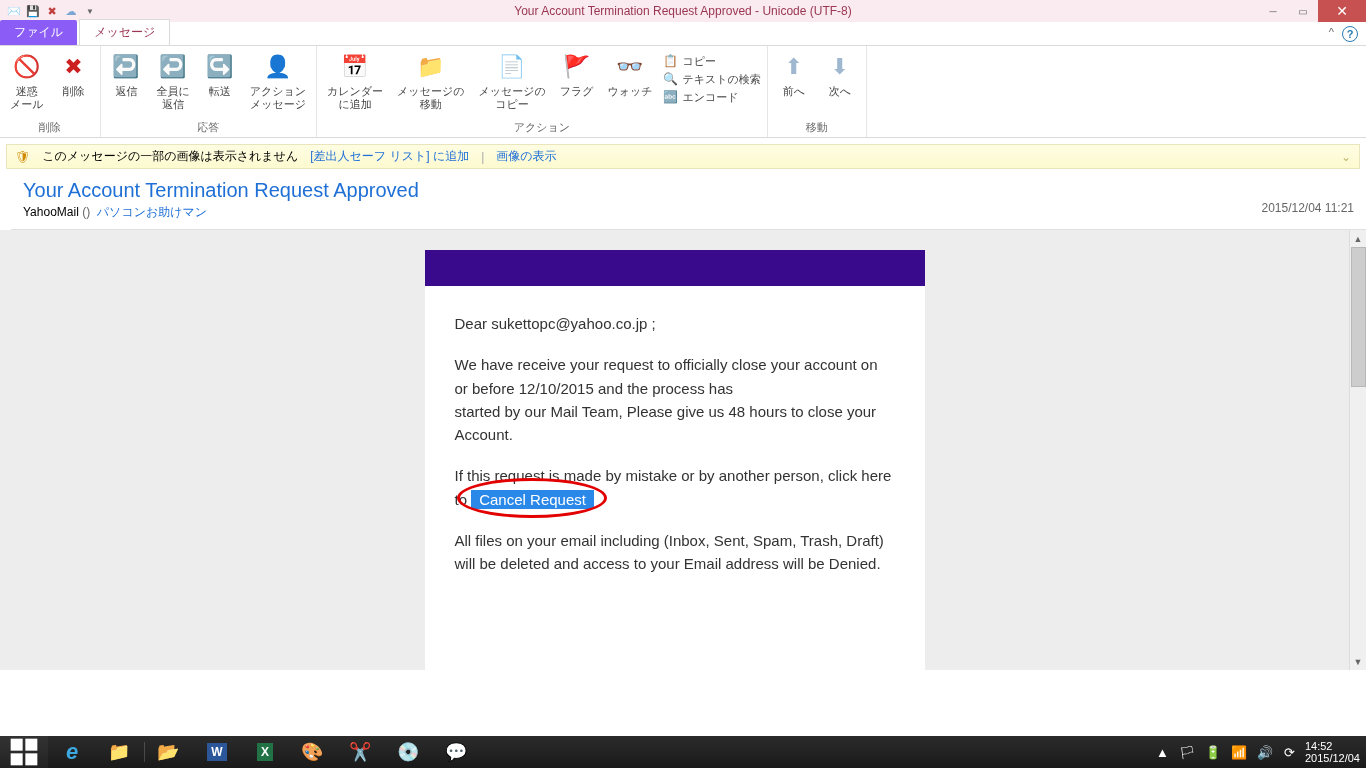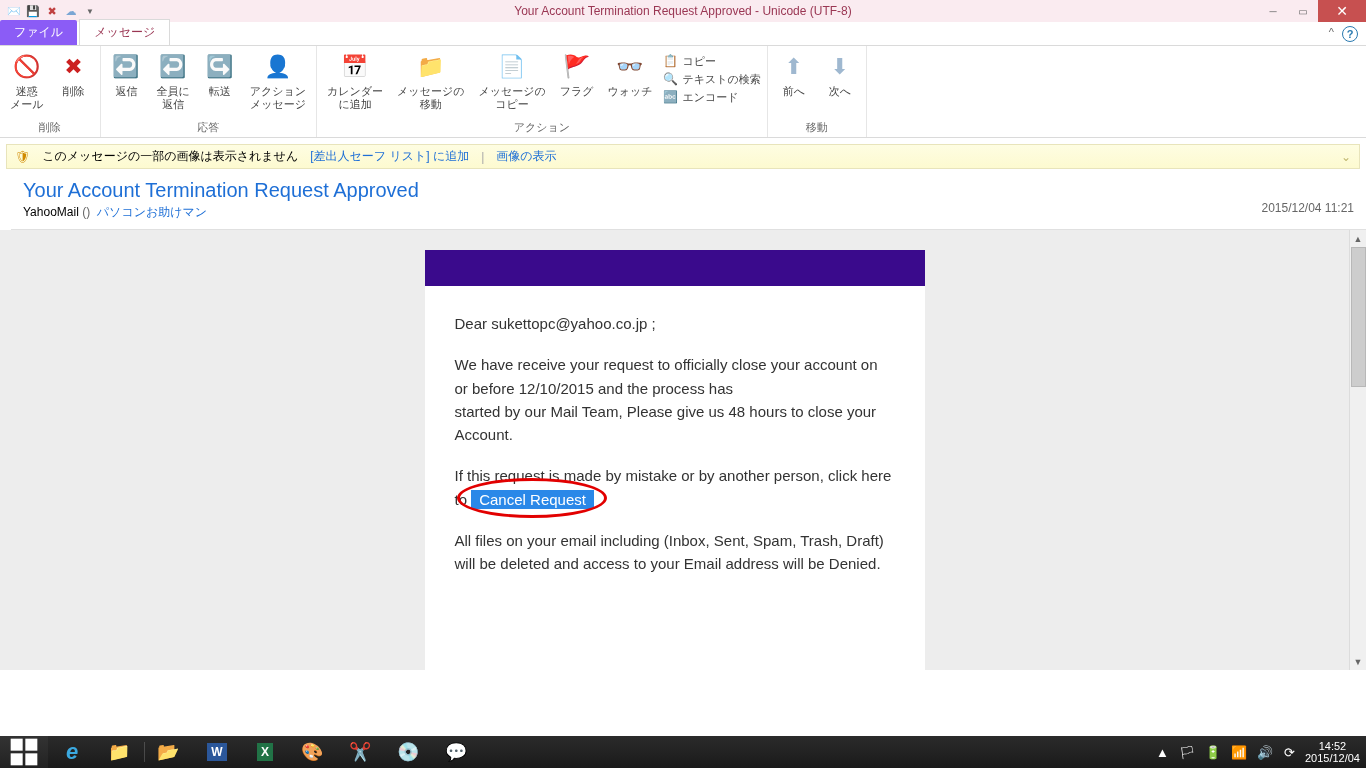--- a/index.html
+++ b/index.html
@@ -62,21 +62,21 @@
 .cancel-btn { background: #2a88e8; color: #fff; padding: 1px 8px; font-size: 15px; }
 .red-ellipse { position: absolute; border: 3px solid #e20000; border-radius: 50%; width: 150px; height: 40px; left: -14px; top: -10px; pointer-events: none; }
 
 
 .taskbar { position: absolute; bottom: 0; left: 0; right: 0; height: 32px; background: linear-gradient(#2b2b2b, #1a1a1a); display: flex; align-items: center; }
 .taskbar-left { display: flex; height: 100%; }
 .task-btn { width: 48px; height: 100%; display: flex; align-items: center; justify-content: center; color: #fff; font-size: 18px; }
 .task-btn.start { background: rgba(255,255,255,0.04); }
 .task-sep { width: 1px; height: 20px; background: rgba(255,255,255,0.18); align-self: center; }
 .taskbar-right { margin-left: auto; display: flex; align-items: center; gap: 10px; padding-right: 6px; color: #fff; font-size: 11px; }
-.tray-time { text-align: center; line-height: 1.1; font-size: 11px; }
+.tray-time { line-height: 1.1; font-size: 11px; }
 .tray-icon { font-size: 13px; }
 
 
 .svg-ic { width: 100%; height: 100%; }
 </style>
 </head>
 <body>
 
 <div class="titlebar">
   <div class="titlebar-left">

